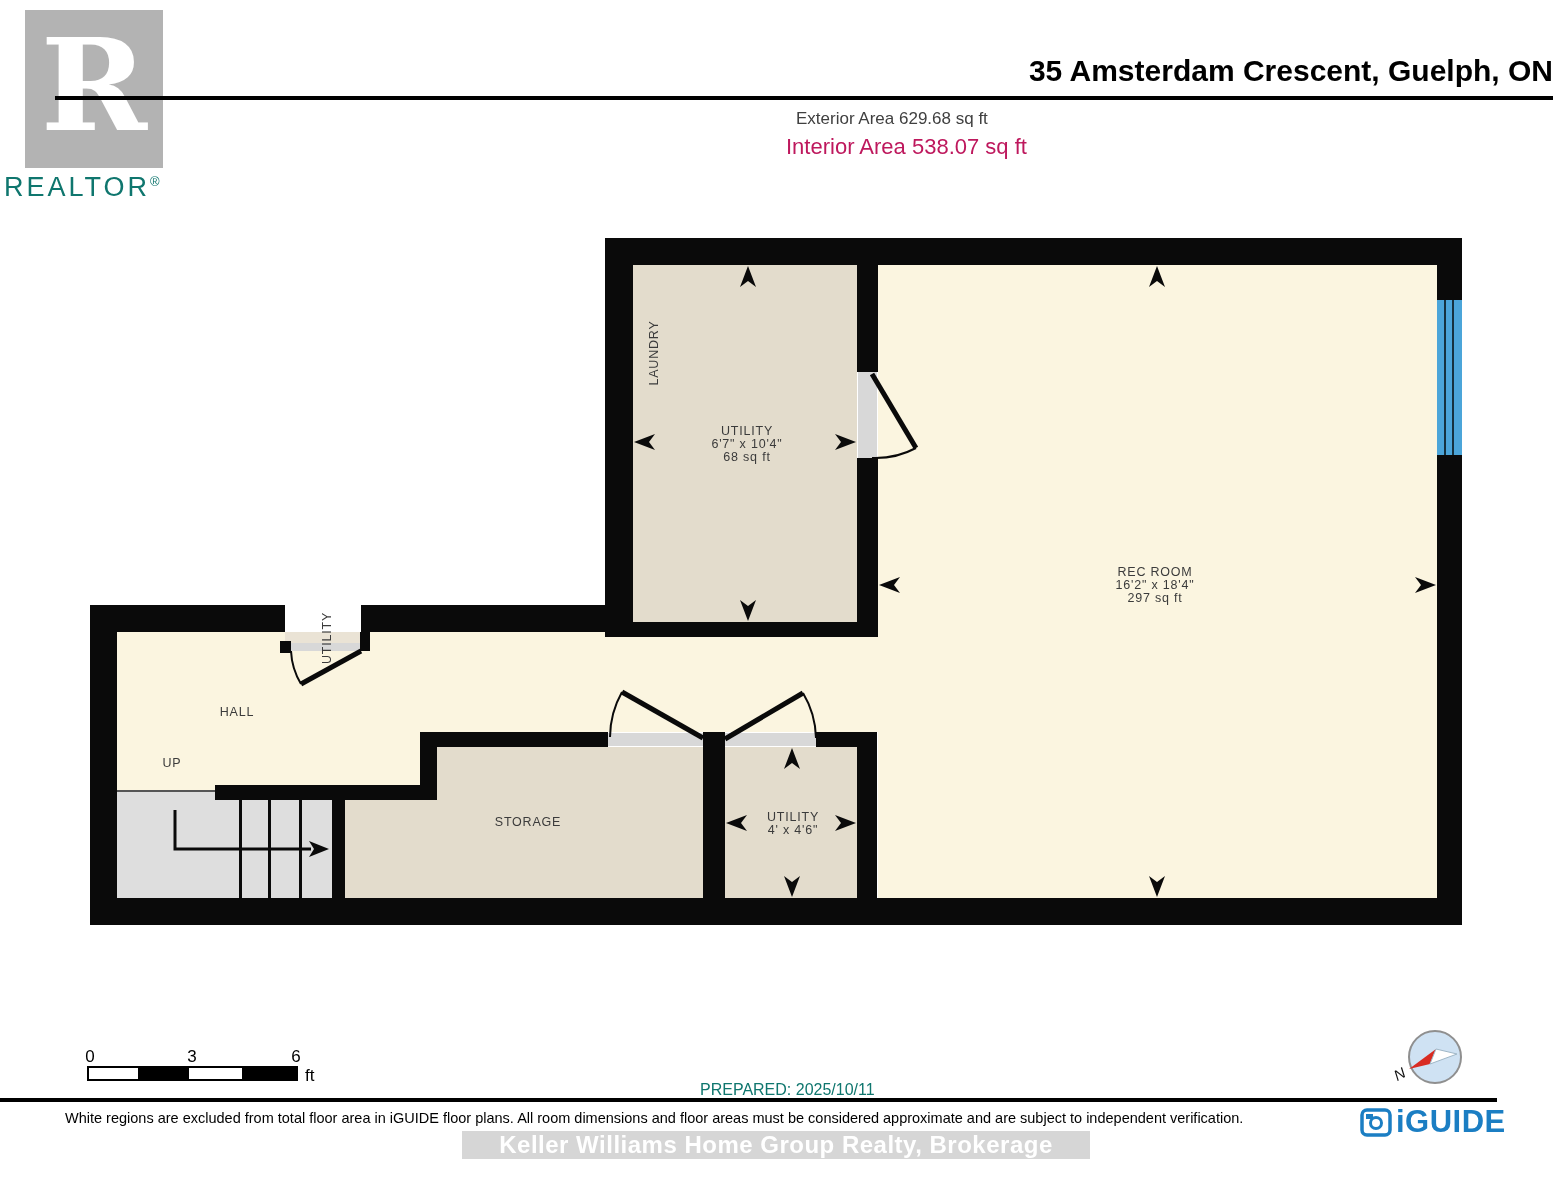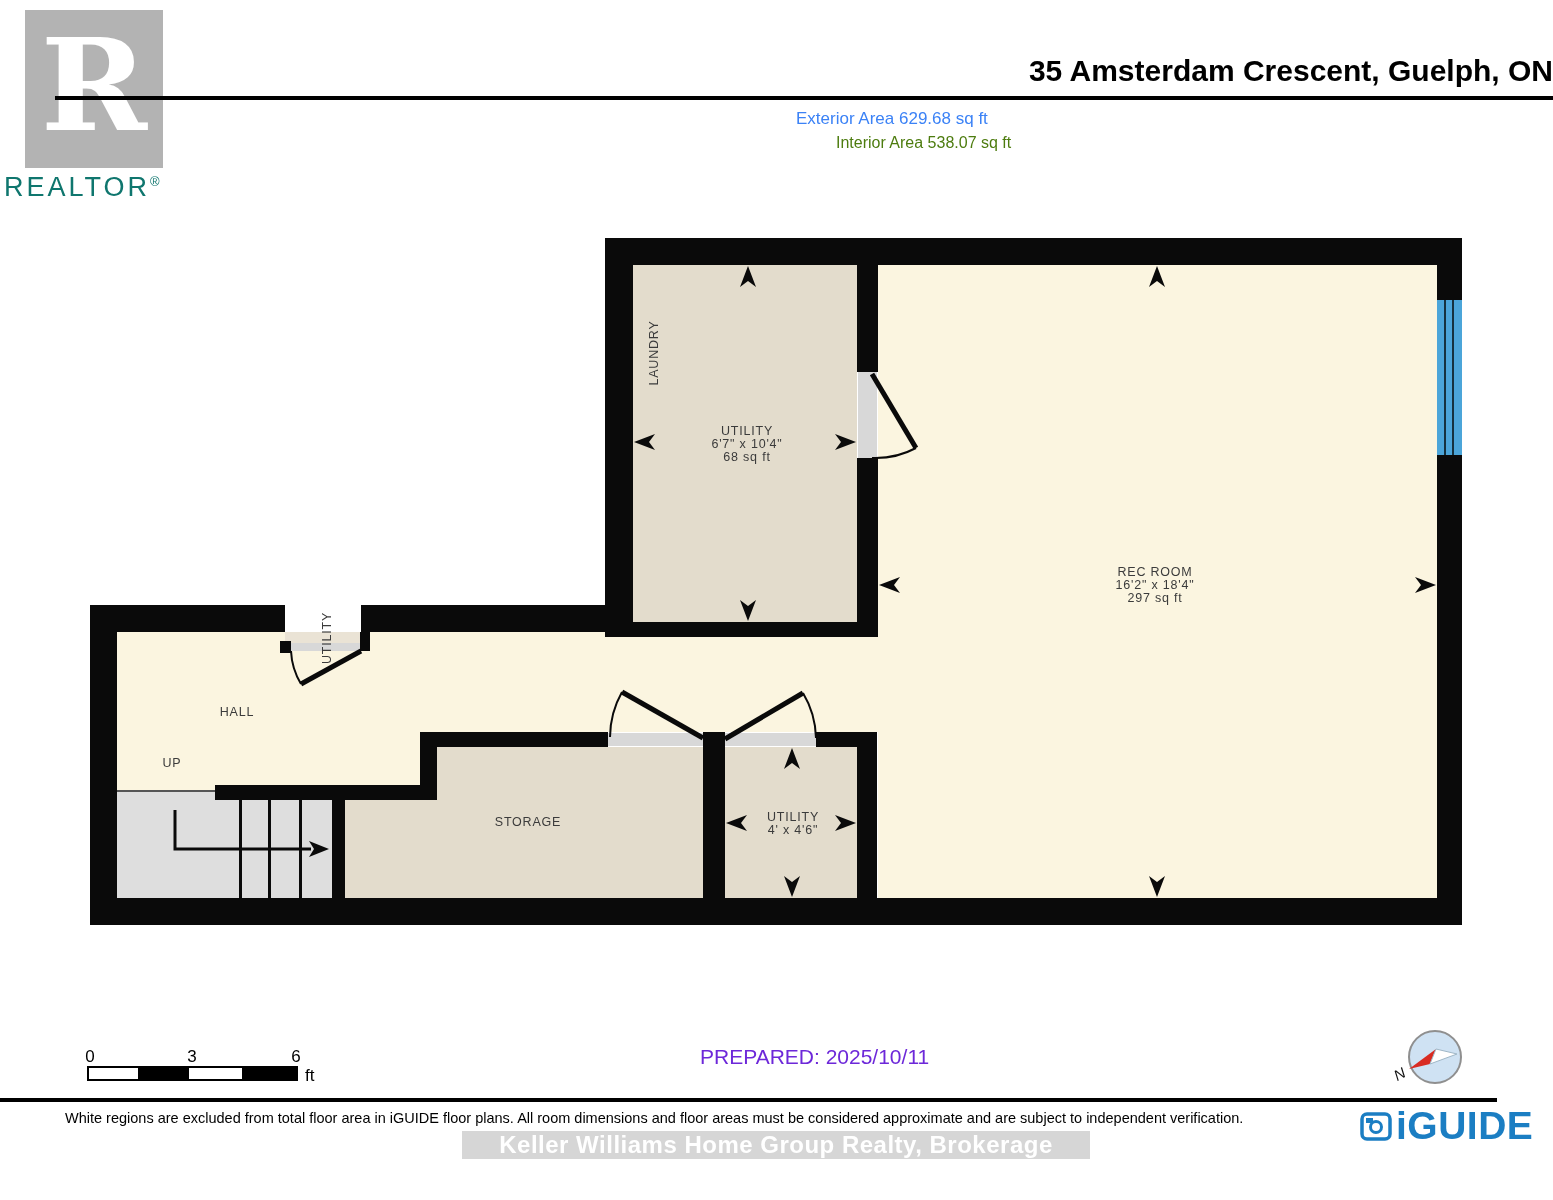--- a/index.html
+++ b/index.html
@@ -10,31 +10,31 @@
   .realtor-box{left:25px;top:10px;width:138px;height:158px;background:var(--logo-gray,#B3B3B3);
                text-align:center;}
   .realtor-box span{font-family:"DejaVu Serif",serif;font-weight:bold;font-size:128px;
                     color:#fff;line-height:150px;}
   .realtor-word{left:4px;top:172px;width:190px;font-size:27px;color:#0f766e;
                 letter-spacing:3px;font-weight:500;}
   .realtor-word sup{font-size:13px;}
   .page-title{left:0;top:54px;width:100%;text-align:right;font-size:30px;font-weight:bold;color:#000;}
   .title-rule{left:55px;top:96px;width:1498px;height:4px;background:#000;}
   .floor-label{left:400px;top:109px;width:380px;text-align:right;font-size:17px;font-weight:bold;color:#000;}
-  .area-line1{left:796px;top:109px;font-size:17px;color:#3b82f6;}
-  .area-line2{left:836px;top:134px;font-size:16px;color:#4d7c0f;}
+  .area-line1{left:796px;top:109px;font-size:17px;color:#404040;}
+  .area-line2{left:786px;top:134px;font-size:22px;color:#be185d;}
   
-  .prepared{left:700px;top:1045px;font-size:21px;color:#6d28d9;}
+  .prepared{left:700px;top:1081px;font-size:16px;color:#0f766e;}
   .footer-rule{left:0;top:1098px;width:1497px;height:4px;background:#000;}
   .disclaimer{left:65px;top:1110px;font-size:14.5px;color:#000;white-space:nowrap;}
   .watermark{left:462px;top:1131px;width:628px;height:28px;background:var(--watermark-bg,#D6D6D6);
              color:#fff;font-size:24px;font-weight:bold;text-align:center;line-height:28px;
              white-space:nowrap;letter-spacing:0.5px;}
   .iguide{left:1359px;top:1104px;display:flex;align-items:center;gap:3px;}
-  .iguide .word{font-size:39px;font-weight:bold;color:var(--brand-blue,#1B7EC3);letter-spacing:0.5px;text-align:right;}
+  .iguide .word{font-size:31px;font-weight:bold;color:var(--brand-blue,#1B7EC3);letter-spacing:0.5px;text-align:right;}
   svg text{font-family:"Liberation Sans",sans-serif;}
   .room-label{fill:#3B3B3B;font-size:12.5px;letter-spacing:0.8px;}
   .tick-label{fill:#000;font-size:17px;}
 </style>
 </head>
 <body>
 
 <div id="canvas">
 
   <div class="abs realtor-box">

